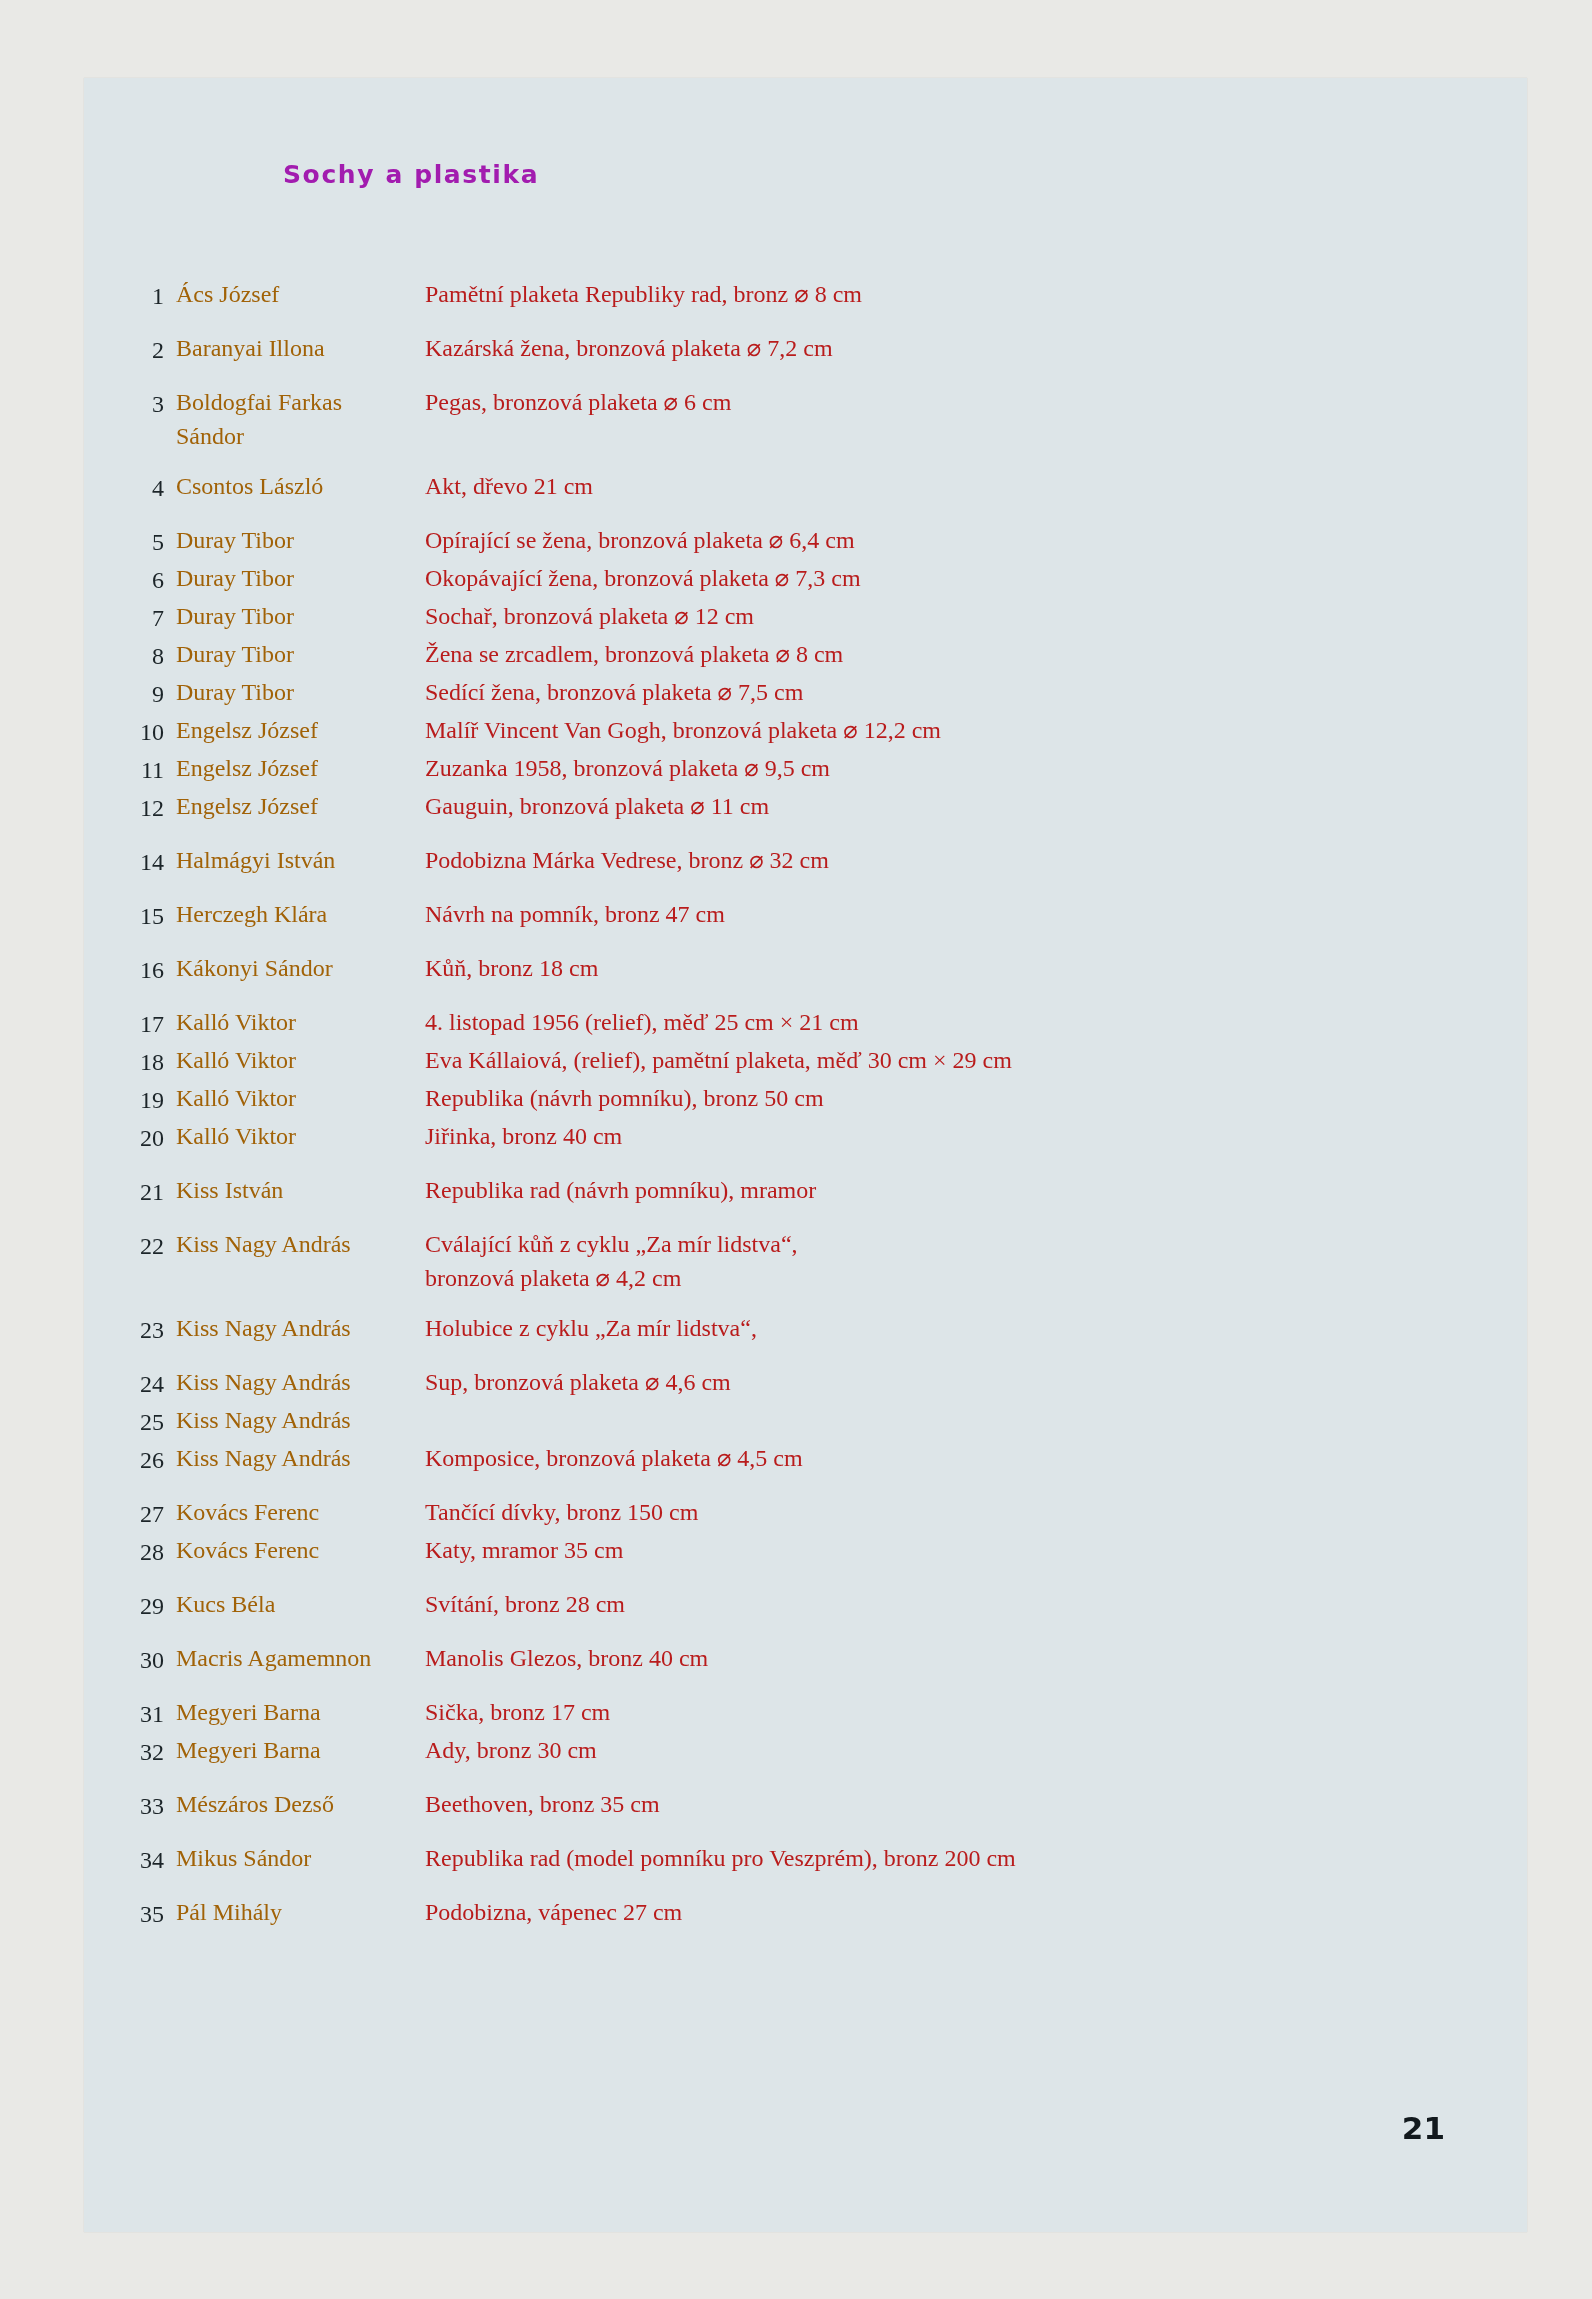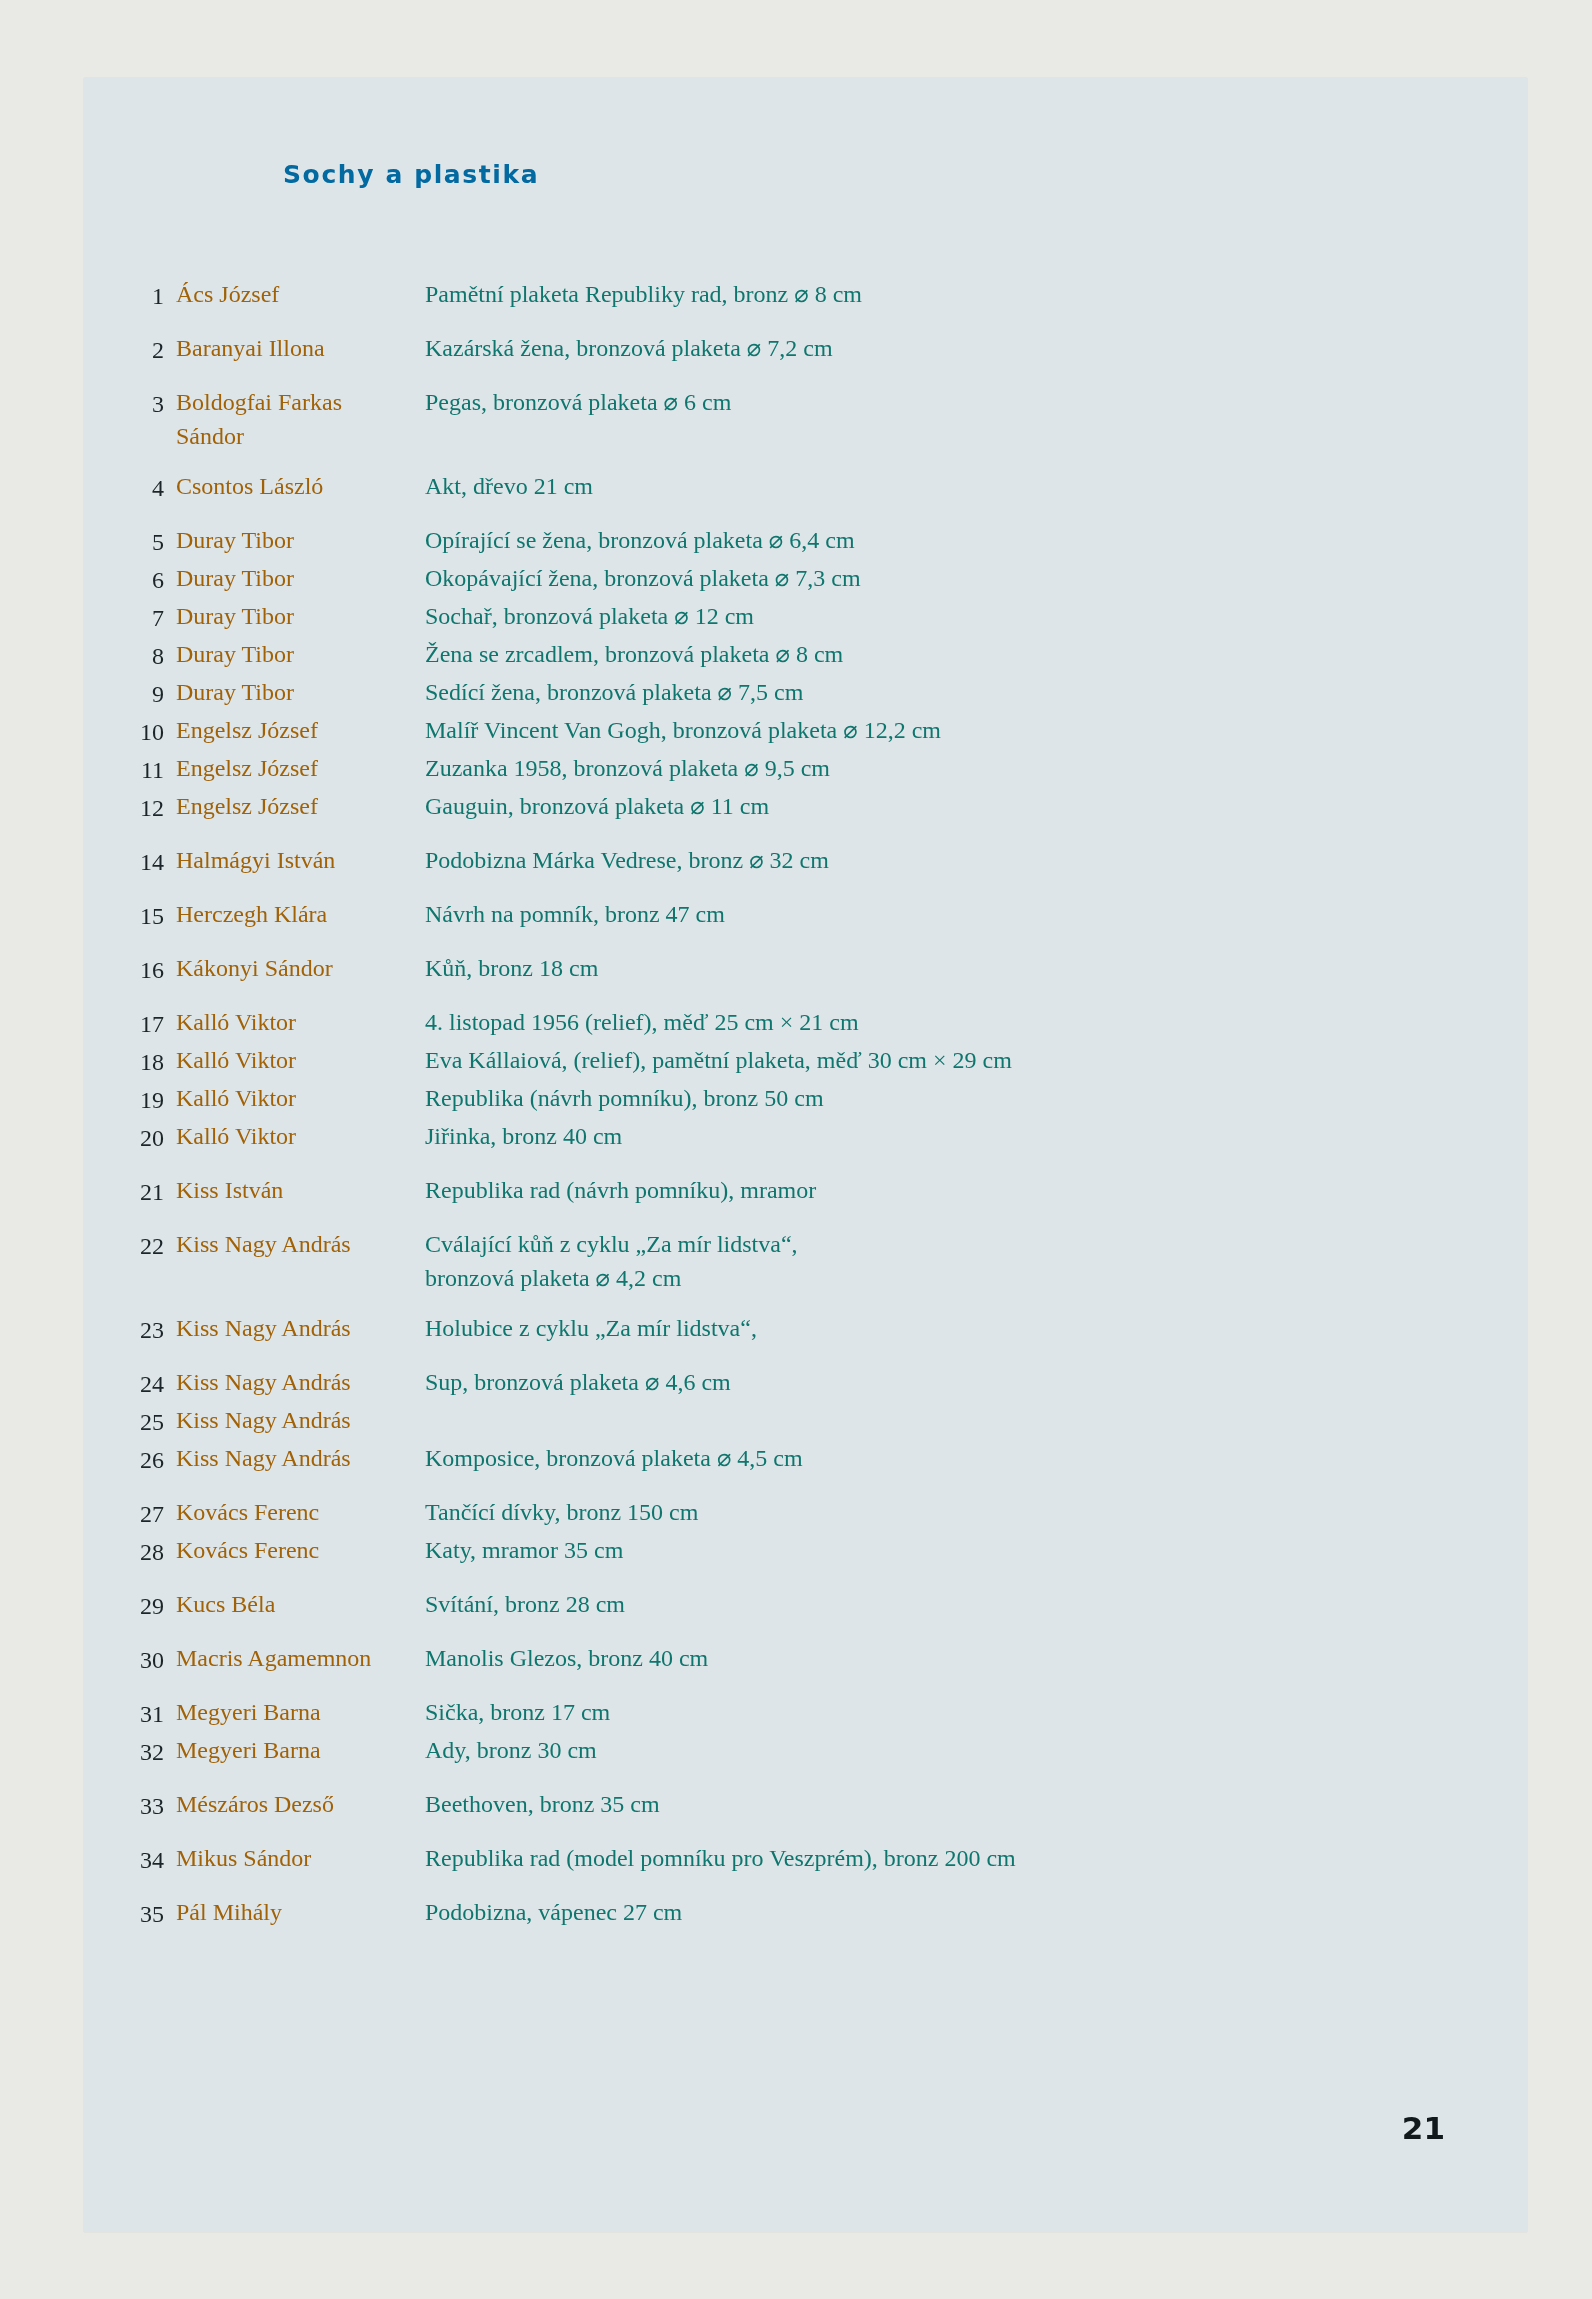--- a/index.html
+++ b/index.html
@@ -28,21 +28,21 @@
     padding: 0;
   }
   .section-title {
     position: absolute;
     left: 199px;
     top: 82px;
     font-family: "DejaVu Sans", sans-serif;
     font-weight: bold;
     font-size: 25px;
     letter-spacing: 1.6px;
-    color: #0369a1;
+    color: #a21caf;
   }
   .entries {
     position: absolute;
     left: 0;
     top: 199px;
     right: 0;
   }
   .row {
     display: flex;
     align-items: flex-start;
@@ -59,21 +59,21 @@
   }
   .name {
     width: 249px;
     font-size: 24px;
     color: #a16207;
     line-height: 38px;
     flex: 0 0 249px;
   }
   .desc {
     font-size: 24px;
-    color: #0f766e;
+    color: #b91c1c;
     line-height: 38px;
     flex: 1 1 auto;
     padding-right: 24px;
   }
   .name .cont {
     display: block;
     line-height: 34px;
   }
   .desc .cont {
     display: block;

